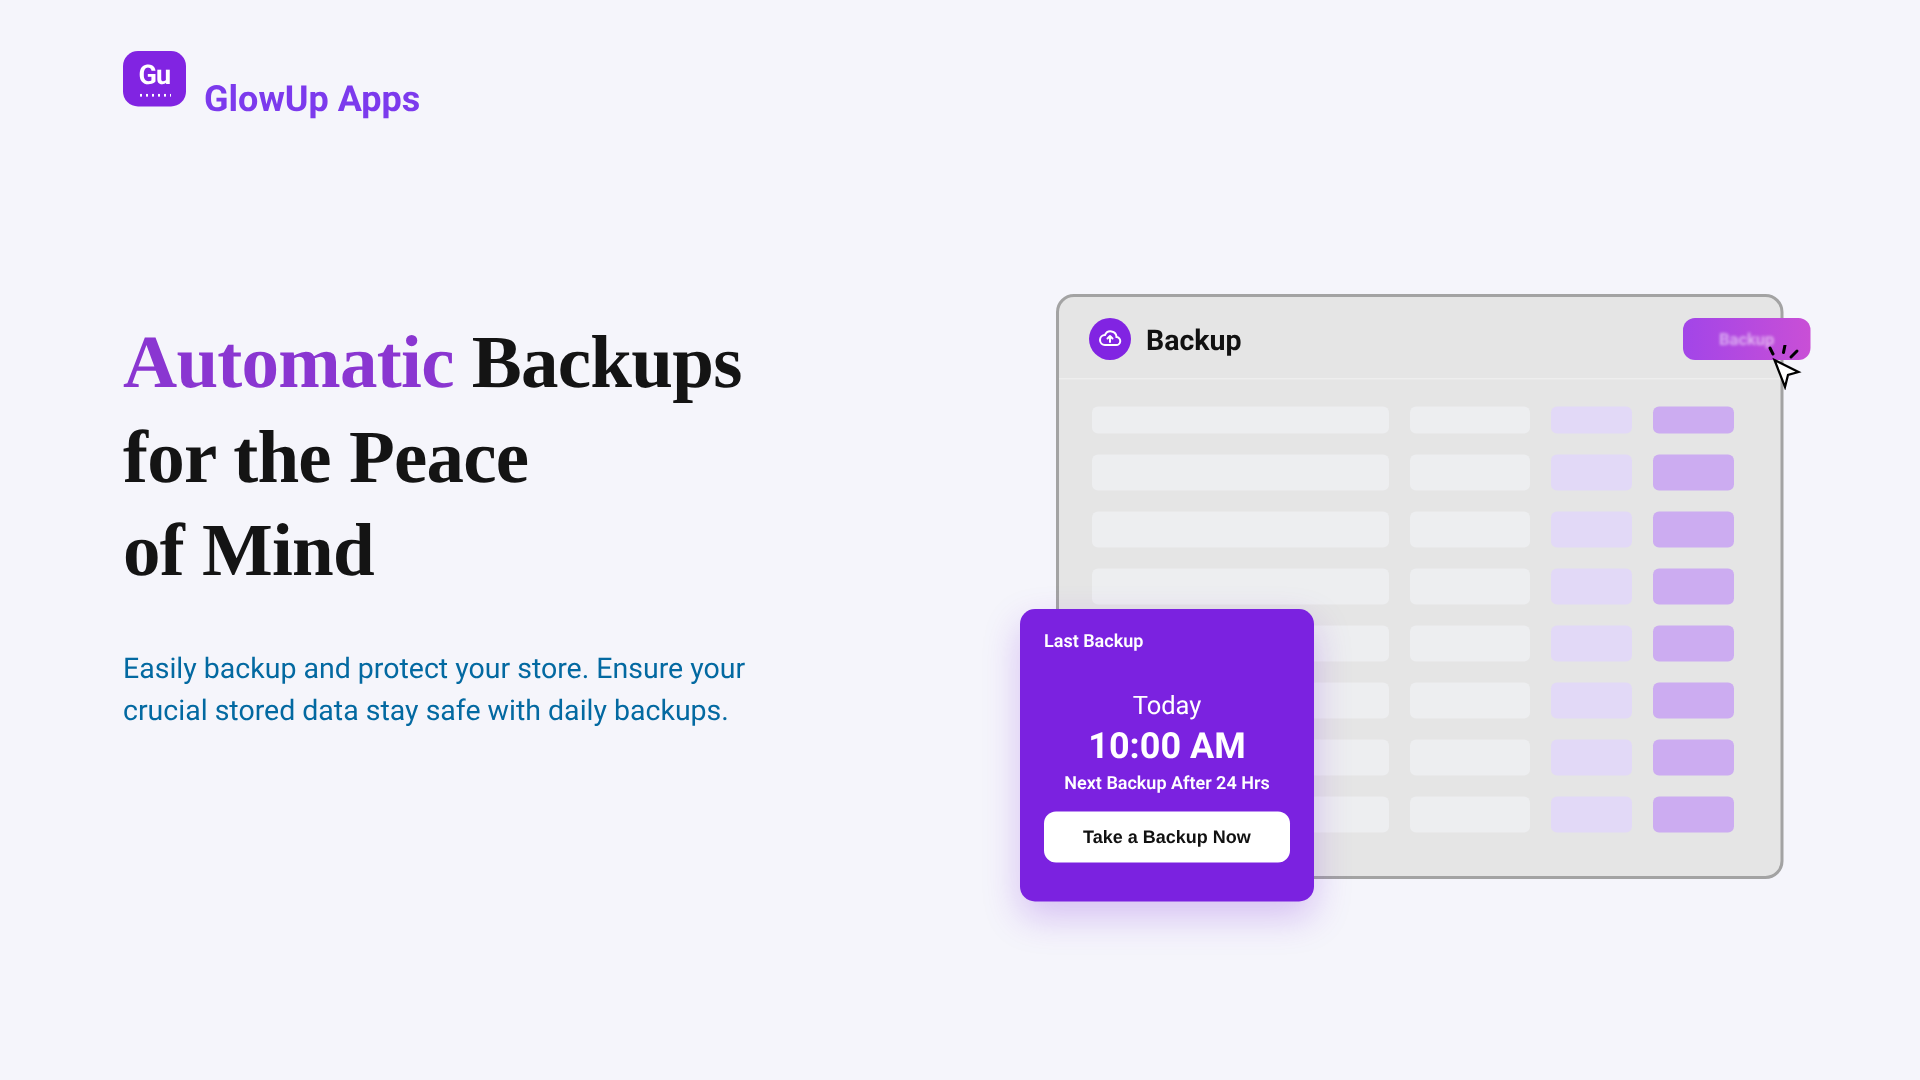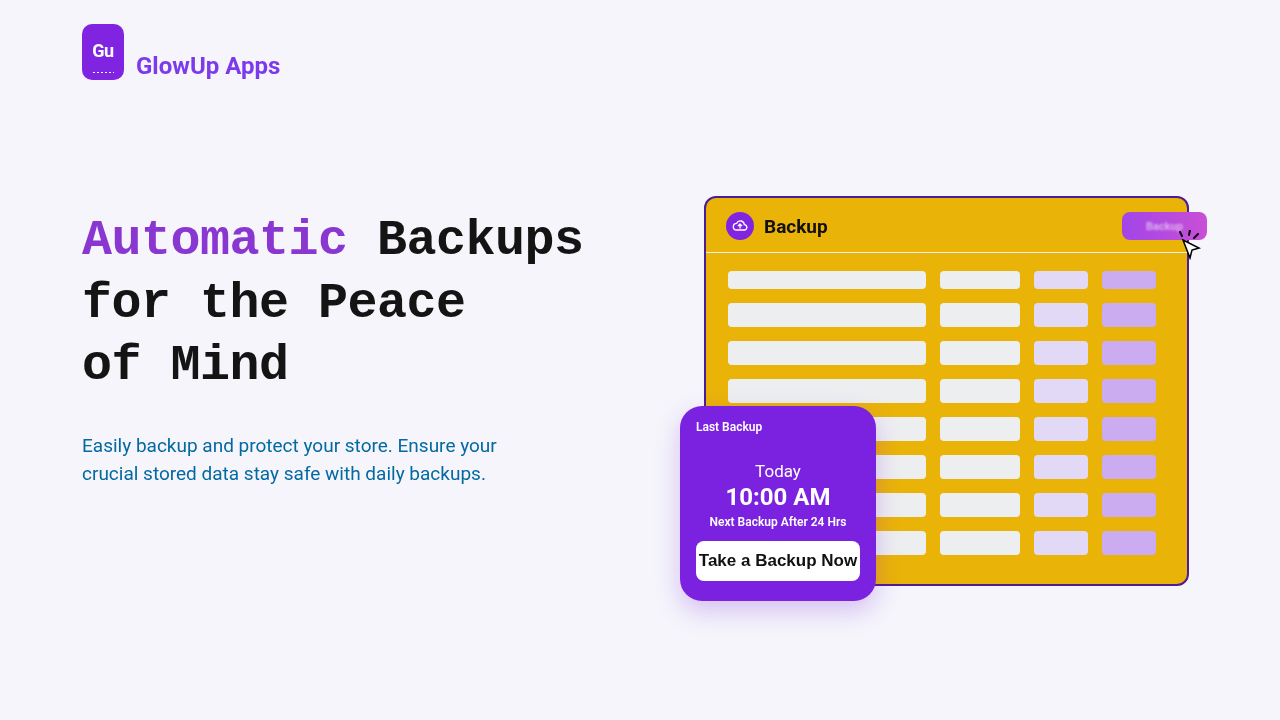--- a/index.html
+++ b/index.html
@@ -16,21 +16,21 @@
 .logo-area {
   position: absolute;
   top: 24px;
   left: 82px;
   display: flex;
   align-items: center;
   gap: 12px;
 }
 .logo-box {
   width: 42px;
-  height: 56px;
+  height: 37px;
   background: #8124e2;
   border-radius: 10px;
   display: flex;
   align-items: center;
   justify-content: center;
   color: #fff;
   font-weight: 700;
   font-size: 18px;
   letter-spacing: -0.5px;
   position: relative;
@@ -54,21 +54,21 @@
 }
 
 
 .left {
   position: absolute;
   top: 210px;
   left: 82px;
   width: 520px;
 }
 .headline {
-  font-family: Liberation Mono, monospace;
+  font-family: Liberation Serif, serif;
   font-size: 50px;
   line-height: 1.25;
   color: #141414;
   font-weight: 700;
   letter-spacing: -0.5px;
 }
 .headline .accent { color: #8a36d1; }
 .subtext {
   margin-top: 34px;
   font-size: 19px;
@@ -77,22 +77,22 @@
   max-width: 460px;
 }
 
 
 .panel {
   position: absolute;
   top: 196px;
   left: 704px;
   width: 485px;
   height: 390px;
-  background: #eab308;
-  border: 2px solid #4c1d95;
+  background: #e5e5e5;
+  border: 2px solid #a3a3a3;
   border-radius: 12px;
   display: flex;
   flex-direction: column;
 }
 .panel-head {
   padding: 14px 20px 12px;
   border-bottom: 1px solid #eee;
   display: flex;
   align-items: center;
   gap: 10px;
@@ -158,39 +158,39 @@
 .row:first-child .cell { height: 18px; }
 
 
 .card {
   position: absolute;
   top: 406px;
   left: 680px;
   width: 196px;
   height: 195px;
   background: #7b22e0;
-  border-radius: 22px;
+  border-radius: 10px;
   color: #fff;
   padding: 14px 16px 14px;
   display: flex;
   flex-direction: column;
   box-shadow: 0 10px 24px rgba(123,34,224,0.25);
 }
 .card-label { font-size: 12px; font-weight: 600; }
 .card-date { font-size: 17px; margin-top: 27px; text-align: center; }
 .card-time { font-size: 24px; font-weight: 700; text-align: center; margin-top: 2px; }
 .card-next { font-size: 12px; text-align: center; margin-top: 4px; font-weight: 600; }
 .card-btn {
   margin-top: 12px;
   background: #fff;
   color: #111;
   border: none;
   border-radius: 8px;
   padding: 10px 0;
-  font-size: 17px;
+  font-size: 12px;
   font-weight: 600;
   cursor: pointer;
 }
 </style>
 </head>
 <body>
 
 <div class="logo-area">
   <div class="logo-box">
     <span>Gu</span>

